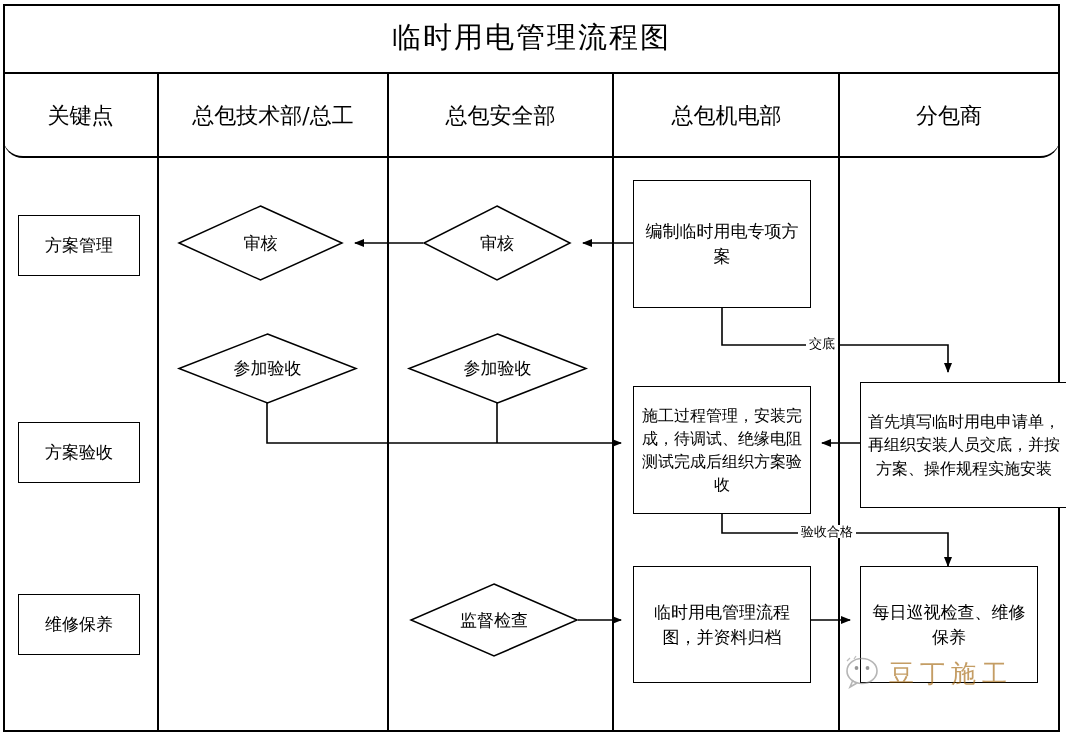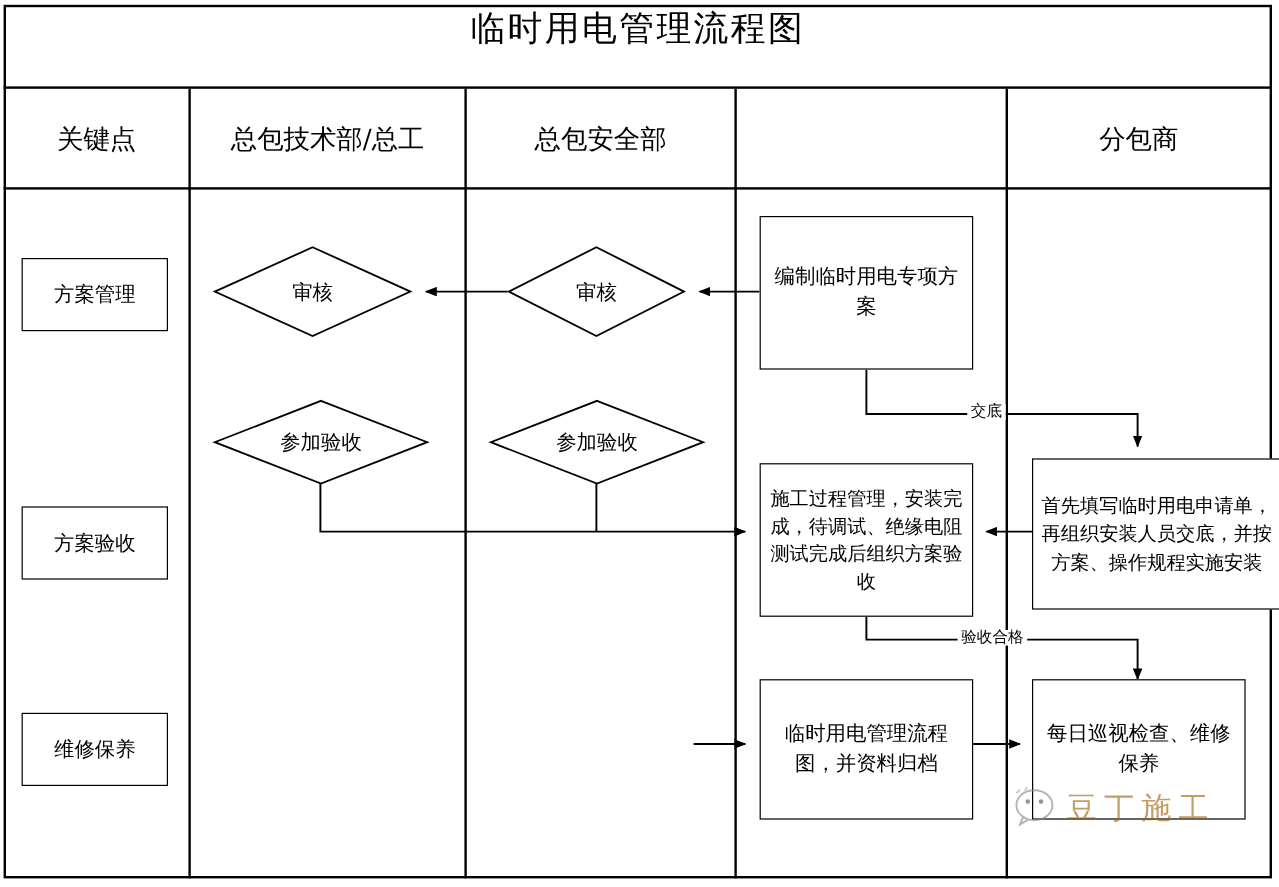--- a/index.html
+++ b/index.html
@@ -32,36 +32,37 @@
   }
   .title-cell {
     position: absolute;
     left: 3px;
     top: 4px;
     width: 1057px;
     height: 70px;
     box-sizing: border-box;
     border-bottom: 2px solid #000;
     display: flex;
-    align-items: flex-start;
+    align-items: center;
     justify-content: center;
   }
   .title-text {
     font-size: 29px;
     letter-spacing: 2px;
     font-weight: normal;
   }
   .header-row {
     position: absolute;
     left: 3px;
     top: 74px;
     width: 1057px;
     height: 84px;
     box-sizing: border-box;
     border-bottom: 2px solid #000;
+    border-radius: 20px;
   }
   .header-cell {
     position: absolute;
     top: 0;
     height: 84px;
     display: flex;
     align-items: center;
     justify-content: center;
     font-size: 22px;
     box-sizing: border-box;
@@ -153,20 +154,21 @@
   <div class="frame"></div>
 
   <div class="title-cell">
     <div class="title-text">临时用电管理流程图</div>
   </div>
 
   <div class="header-row">
     <div class="header-cell" style="left:0px;   width:155px;">关键点</div>
     <div class="header-cell" style="left:155px; width:230px;">总包技术部/总工</div>
     <div class="header-cell" style="left:385px; width:225px;">总包安全部</div>
+    <div class="header-cell" style="left:610px; width:227px;">总包机电部</div>
     <div class="header-cell" style="left:837px; width:218px;">分包商</div>
   </div>
 
   <div class="vline" style="left:157px; top:74px;  height:658px;"></div>
   <div class="vline" style="left:387px; top:74px;  height:658px;"></div>
   <div class="vline" style="left:612px; top:74px;  height:658px;"></div>
   <div class="vline" style="left:838px; top:74px;  height:658px;"></div>
 
   <svg class="edges" viewBox="0 0 1066 739" xmlns="http://www.w3.org/2000/svg">
     <defs>
@@ -222,20 +224,26 @@
     <div class="diamond-label">参加验收</div>
   </div>
 
   <div class="diamond-wrap" style="left:408px; top:333px; width:179px; height:71px;">
     <svg width="179" height="71" viewBox="0 0 179 71" xmlns="http://www.w3.org/2000/svg">
       <polygon points="89.5,1 178,35.5 89.5,70 1,35.5" fill="#ffffff" stroke="#000000" stroke-width="1.5"></polygon>
     </svg>
     <div class="diamond-label">参加验收</div>
   </div>
 
+  <div class="diamond-wrap" style="left:410px; top:583px; width:168px; height:74px;">
+    <svg width="168" height="74" viewBox="0 0 168 74" xmlns="http://www.w3.org/2000/svg">
+      <polygon points="84,1 167,37 84,73 1,37" fill="#ffffff" stroke="#000000" stroke-width="1.5"></polygon>
+    </svg>
+    <div class="diamond-label">监督检查</div>
+  </div>
 
   <div class="node box" style="left:633px; top:180px; width:178px; height:128px;">编制临时用电专项方案</div>
 
   <div class="node box" style="left:633px; top:386px; width:178px; height:128px; font-size:16px;">施工过程管理，安装完成，待调试、绝缘电阻测试完成后组织方案验收</div>
 
   <div class="node box" style="left:633px; top:566px; width:178px; height:117px;">临时用电管理流程图，并资料归档</div>
 
   <div class="node box" style="left:860px; top:382px; width:208px; height:126px; font-size:16px;">首先填写临时用电申请单，再组织安装人员交底，并按方案、操作规程实施安装</div>
 
   <div class="node box" style="left:860px; top:566px; width:178px; height:117px;">每日巡视检查、维修保养</div>

